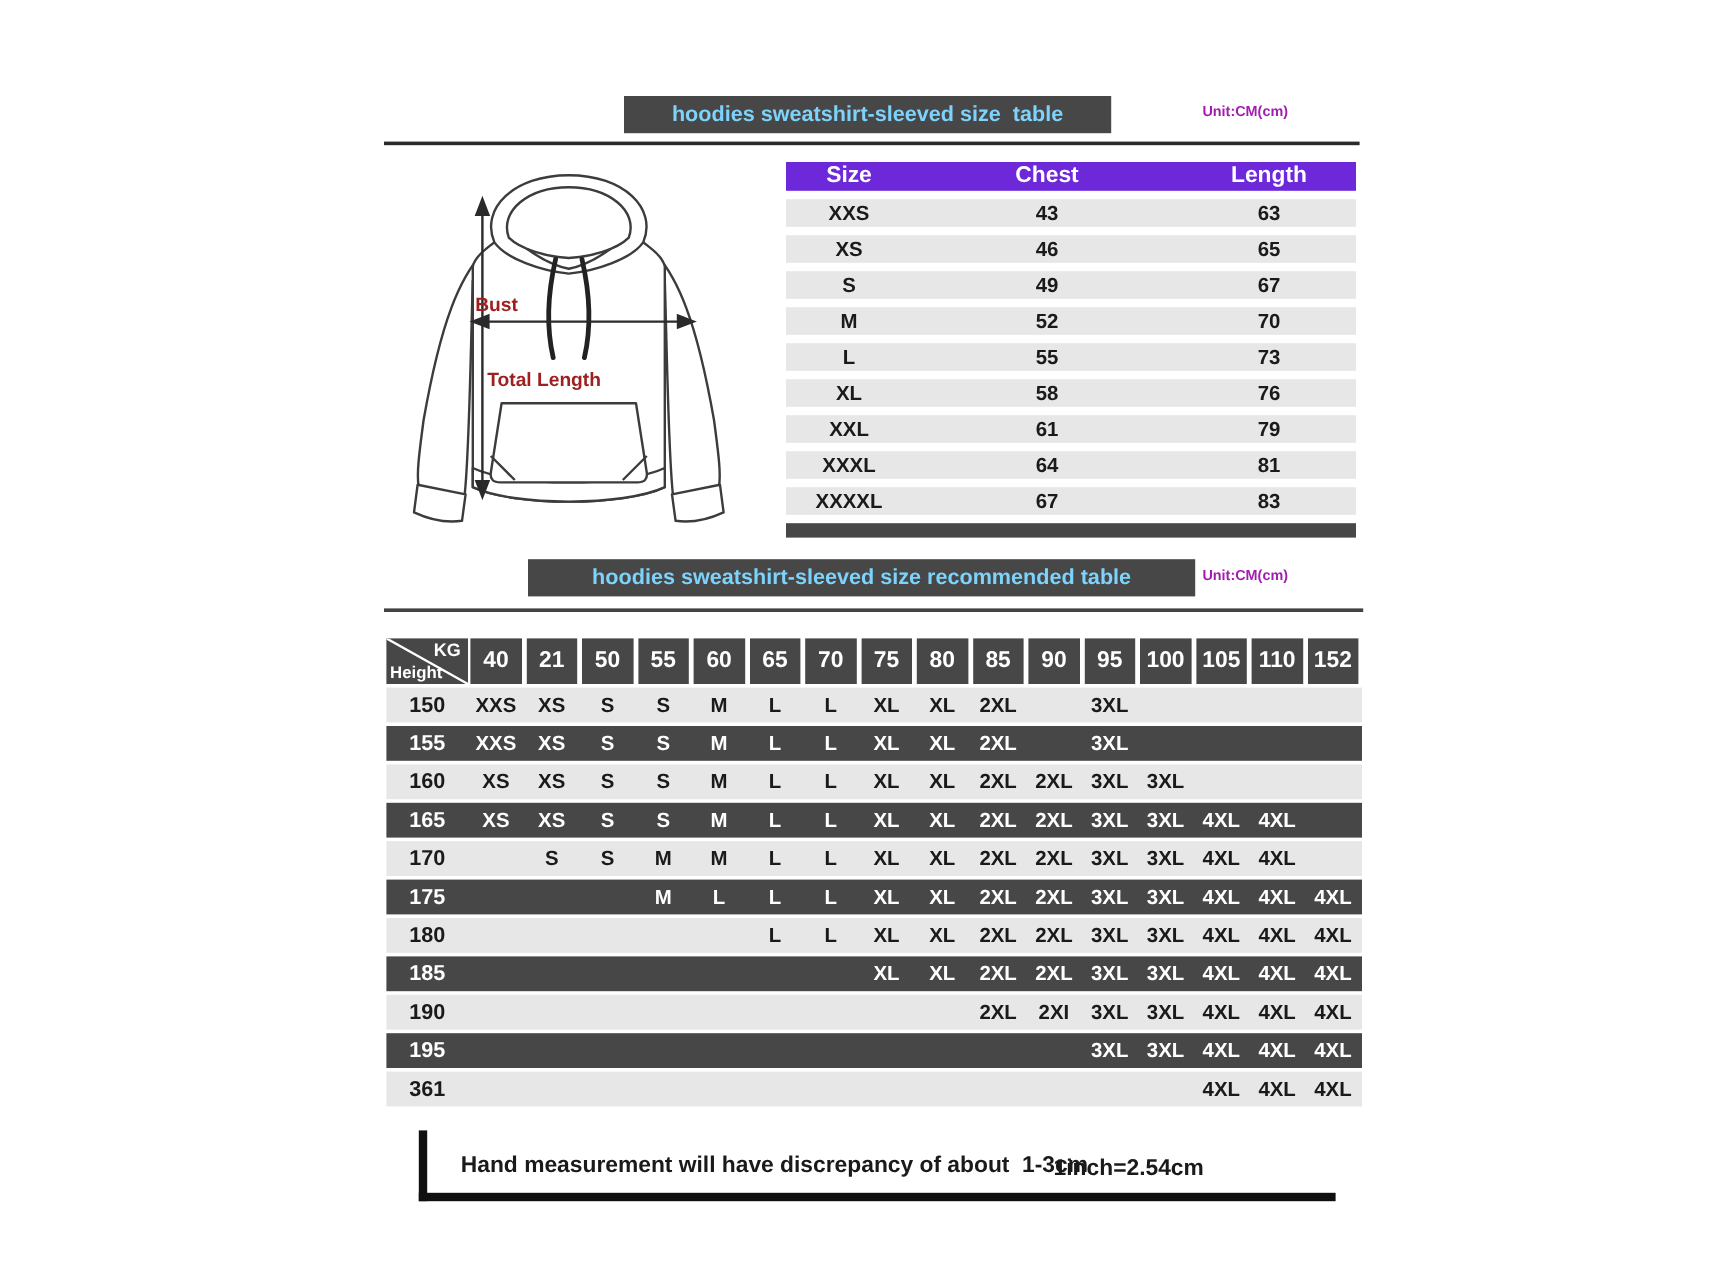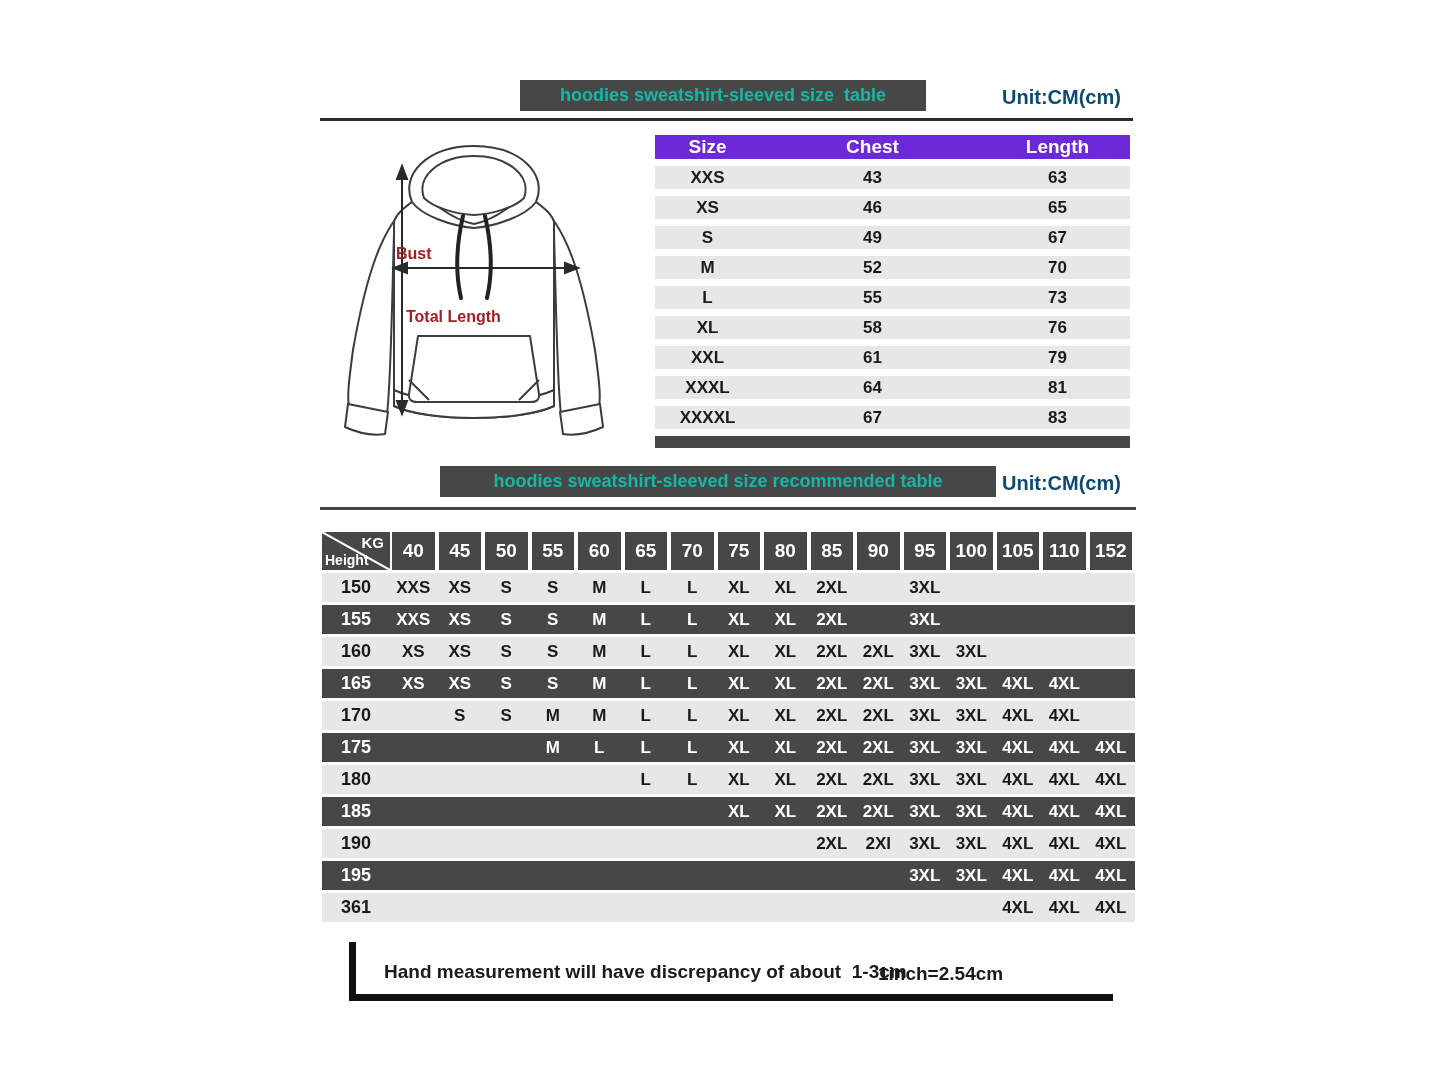--- a/index.html
+++ b/index.html
@@ -1,23 +1,23 @@
 <!DOCTYPE html>
 <html><head>
 <meta charset="utf-8">
 <style>
   html,body{margin:0;padding:0;background:#ffffff;}
   .canvas{position:relative;width:1445px;height:1071px;background:#ffffff;overflow:hidden;
           font-family:"Liberation Sans",sans-serif;color:#1a1a1a;}
-  .bar{position:absolute;background:#474747;color:#14b8a6;font-weight:bold;
+  .bar{position:absolute;background:#474747;color:#7dd3fc;font-weight:bold;
        display:flex;align-items:center;justify-content:center;}
   .title1{left:520px;top:80px;width:406px;height:31px;font-size:18px;}
   .title2{left:440px;top:466px;width:556px;height:31px;font-size:18px;}
   .bar span{white-space:pre;}
-  .unit{position:absolute;font-size:20px;font-weight:bold;color:#0c4a6e;}
+  .unit{position:absolute;font-size:12px;font-weight:bold;color:#a21caf;}
   .unit1{left:1002px;top:86px;}
   .unit2{left:1002px;top:472px;}
   .rule{position:absolute;background:#2b2b2b;}
   .rule1{left:320px;top:118px;width:813px;height:3px;}
   .rule2{left:320px;top:507px;width:816px;height:3px;background:#434343;}
 
   
   .hoodie{position:absolute;left:336px;top:138px;width:276px;height:318px;}
   .hoodie text{font-family:"Liberation Sans",sans-serif;}
 
@@ -161,21 +161,21 @@
 
   <div class="m-header">
     <div class="m-corner">
       <svg width="68" height="38">
         <line x1="0" y1="0" x2="68" y2="38" stroke="#ffffff" stroke-width="2"></line>
       </svg>
       <span class="kg">KG</span>
       <span class="hei">Height</span>
     </div>
   <div class="m-head-cell">40</div>
-      <div class="m-head-cell">45</div>
+      <div class="m-head-cell">21</div>
       <div class="m-head-cell">50</div>
       <div class="m-head-cell">55</div>
       <div class="m-head-cell">60</div>
       <div class="m-head-cell">65</div>
       <div class="m-head-cell">70</div>
       <div class="m-head-cell">75</div>
       <div class="m-head-cell">80</div>
       <div class="m-head-cell">85</div>
       <div class="m-head-cell">90</div>
       <div class="m-head-cell">95</div>

